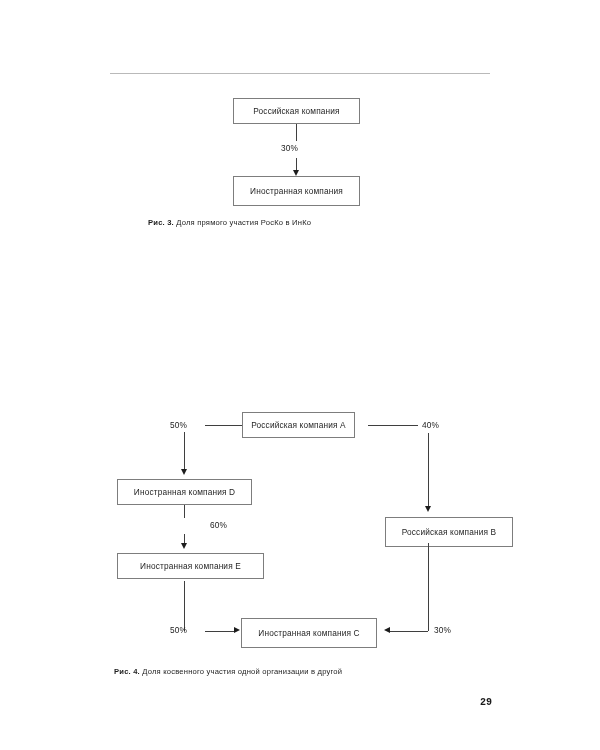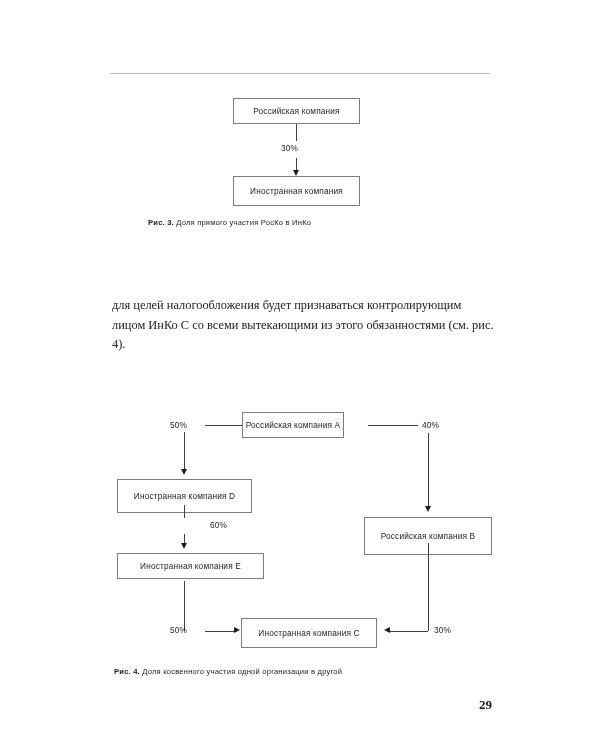--- a/index.html
+++ b/index.html
@@ -129,24 +129,24 @@
     line-height: 19.5px;
     color: #232323;
     text-align: left;
   }
 
   
   .folio {
     position: absolute;
     right: 108px;
     top: 697px;
-    font-size: 13px;
+    font-size: 10px;
     font-weight: 700;
     color: #1a1a1a;
-    font-family: Liberation Serif, serif;
+    font-family: Liberation Mono, monospace;
   }
 </style>
 </head>
 <body>
 
 <div class="page">
 
   <div class="head-rule"></div>
 
   <div class="dgm">
@@ -161,39 +161,38 @@
     <div class="arrow-down" style="left:293px; top:170px;"></div>
 
     <div class="node" style="left:233px; top:176px; width:127px; height:30px;">Иностранная компания</div>
   </div>
 
   <div class="caption" style="top:218px;margin-left:34px;">
     <b>Рис. 3.</b>
     <span>Доля прямого участия РосКо в ИнКо</span>
   </div>
 
-  <div class="body-text">для целей налогообложения будет признаваться контролирующим лицом ИнКо С со всеми вытекающими из этого обязанностями (см. рис. 4).</div>
 
   <div class="dgm">
 
-    <div class="node" style="left:242px; top:412px; width:102px; height:26px;">Российская компания A</div>
+    <div class="node" style="left:242px; top:412px; width:113px; height:26px;">Российская компания A</div>
 
     <div class="pct" style="left:170px; top:420px;">50%</div>
     <div class="hline" style="left:205px; top:425px; width:37px;"></div>
     <div class="vline" style="left:184px; top:432px; height:38px;"></div>
     <div class="arrow-down" style="left:181px; top:469px;"></div>
 
-    <div class="node" style="left:117px; top:479px; width:135px; height:34px;">Иностранная компания D</div>
+    <div class="node" style="left:117px; top:479px; width:135px; height:26px;">Иностранная компания D</div>
 
     <div class="hline" style="left:368px; top:425px; width:50px;"></div>
     <div class="pct" style="left:422px; top:420px;">40%</div>
     <div class="vline" style="left:428px; top:433px; height:74px;"></div>
     <div class="arrow-down" style="left:425px; top:506px;"></div>
 
-    <div class="node" style="left:364px; top:517px; width:128px; height:38px;">Российская компания B</div>
+    <div class="node" style="left:385px; top:517px; width:128px; height:30px;">Российская компания B</div>
 
     <div class="vline" style="left:184px; top:505px; height:13px;"></div>
     <div class="pct" style="left:170px; top:520px;margin-left:40px;">60%</div>
     <div class="vline" style="left:184px; top:534px; height:10px;"></div>
     <div class="arrow-down" style="left:181px; top:543px;"></div>
 
     <div class="node" style="left:117px; top:553px; width:147px; height:26px;">Иностранная компания E</div>
 
     <div class="vline" style="left:184px; top:581px; height:50px;"></div>
     <div class="pct" style="left:170px; top:625px;">50%</div>

